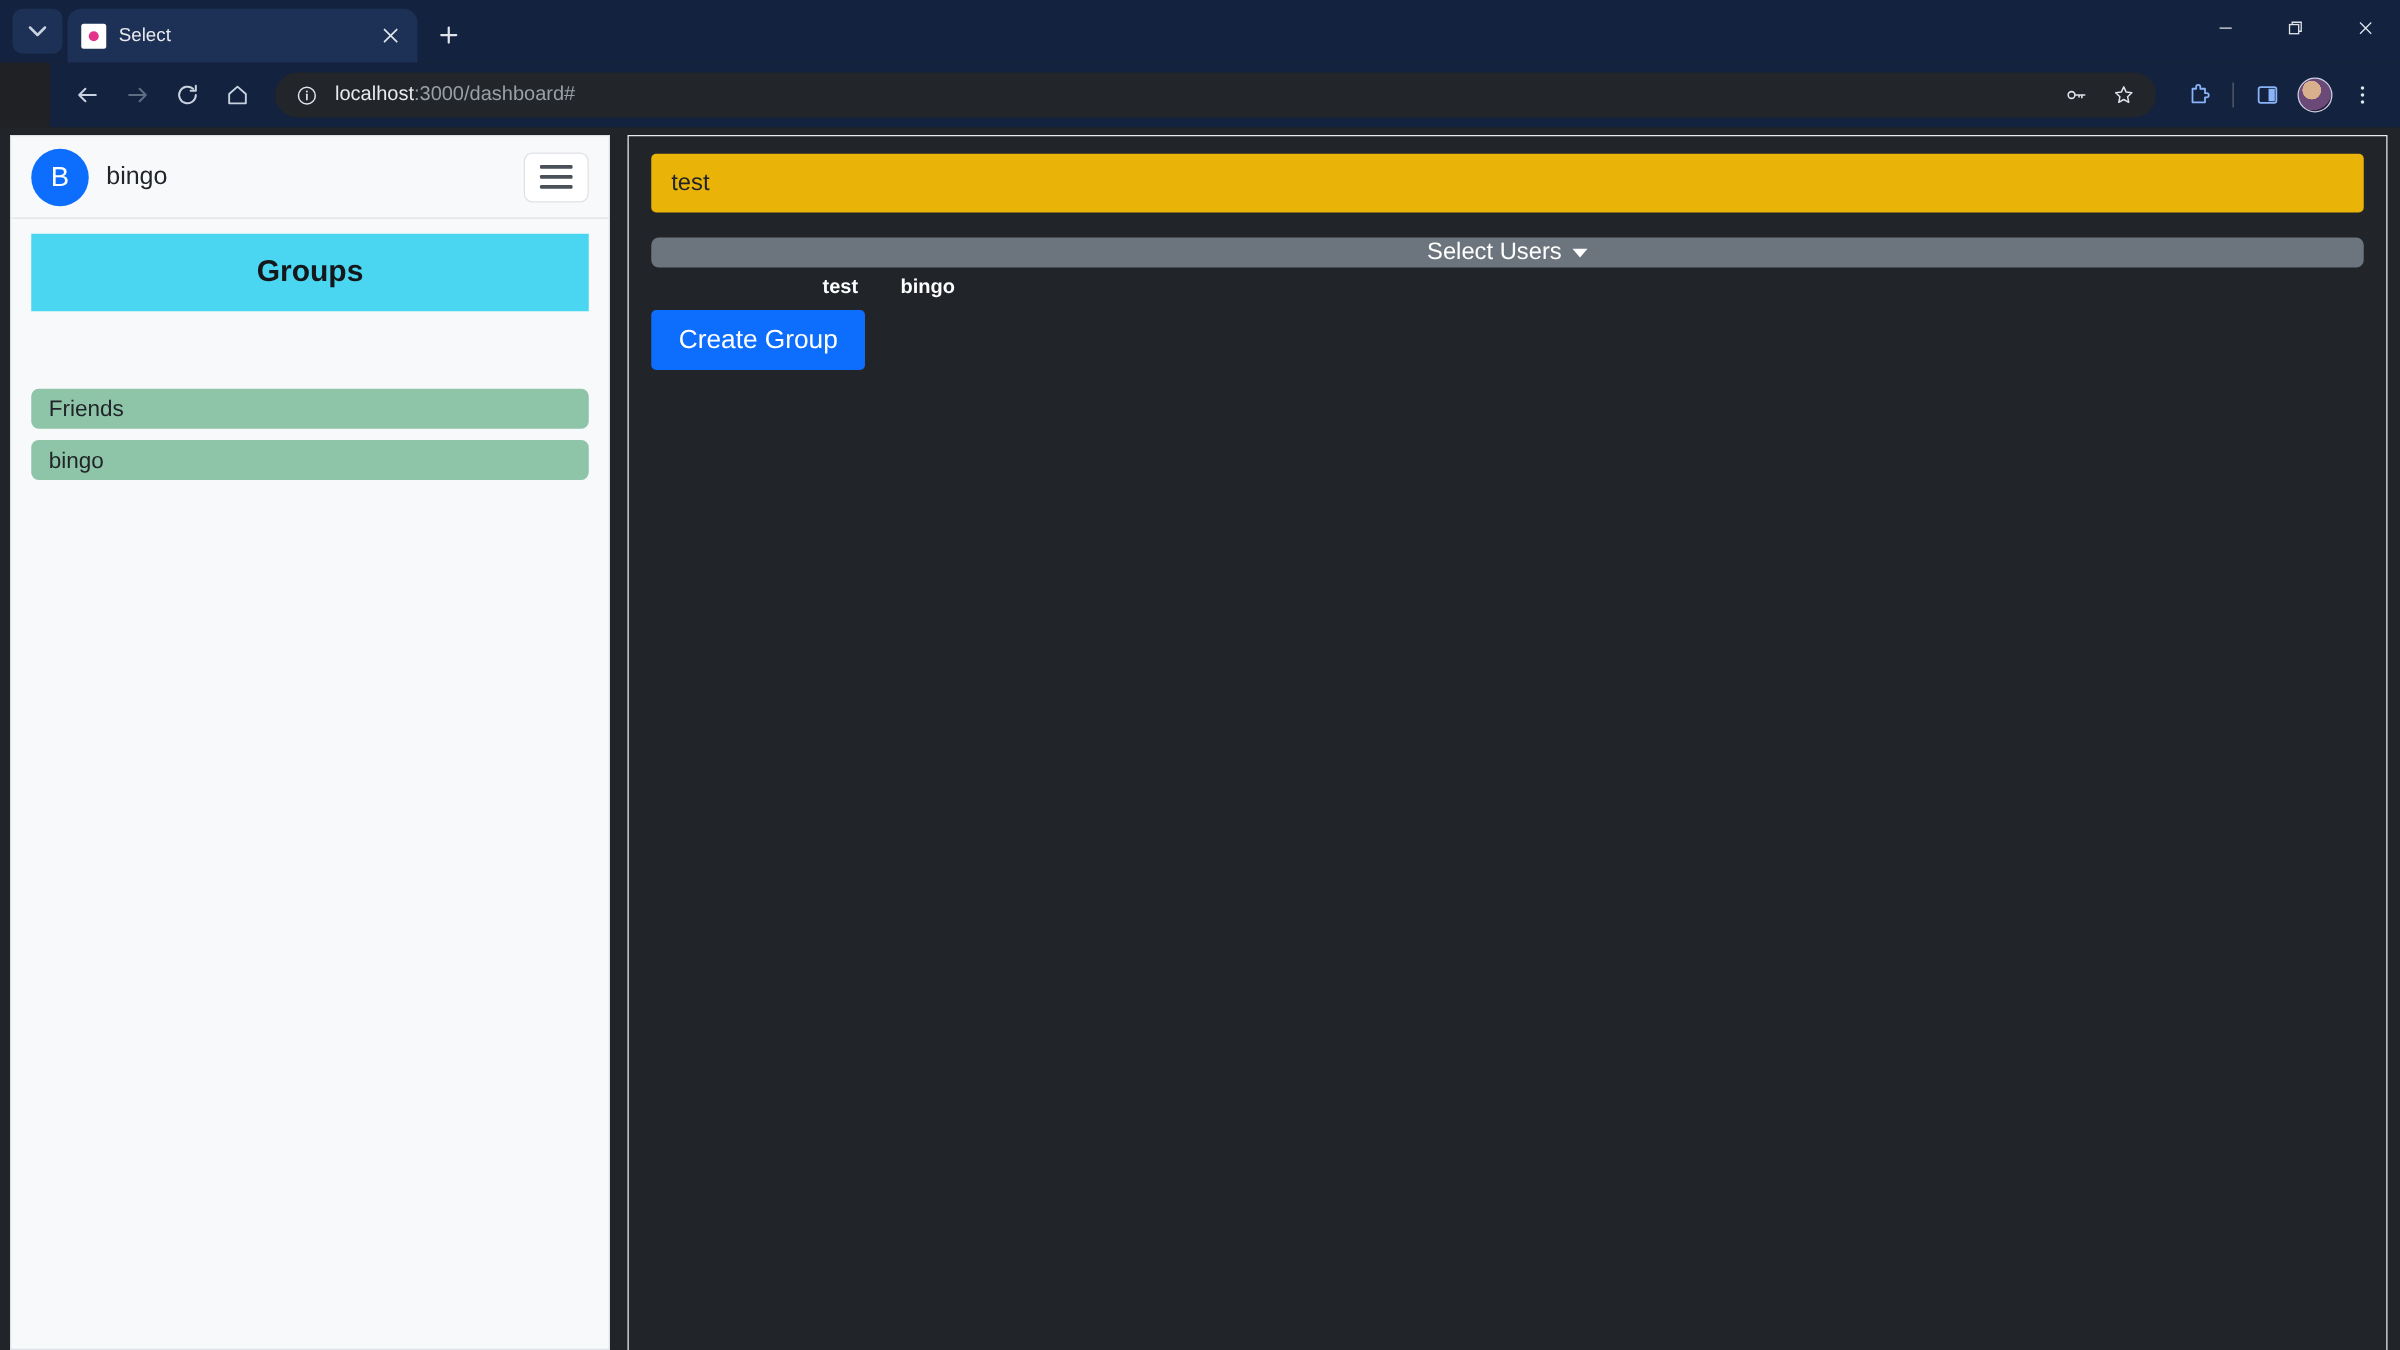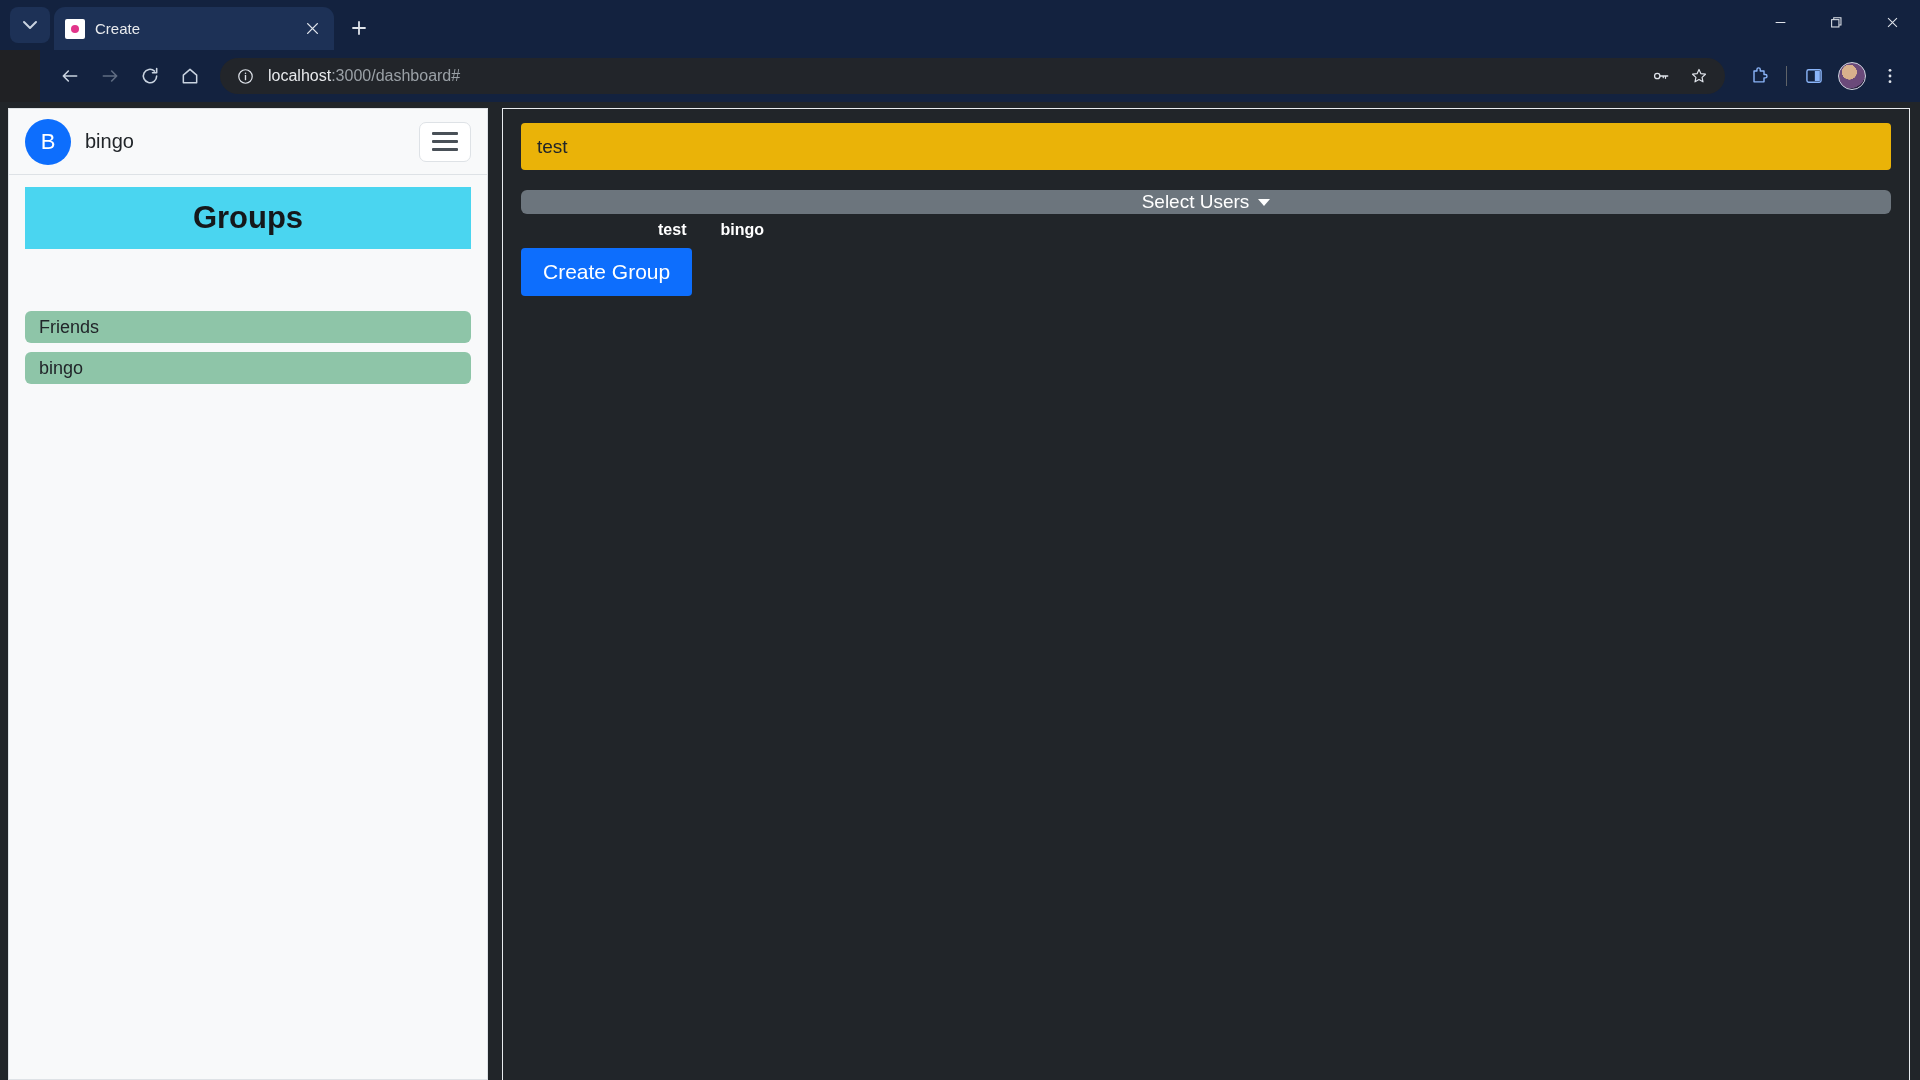--- a/index.html
+++ b/index.html
@@ -102,21 +102,21 @@
   .menu-btn {
     width: 52px; height: 40px; border: 1px solid #dee2e6; border-radius: 7px;
     background: #fff; display: flex; flex-direction: column; align-items: center;
     justify-content: center; gap: 5px; flex: none;
   }
   .menu-btn i { display: block; width: 26px; height: 3px; background: #495057; border-radius: 1px; }
 
   .sb-body { padding: 12px 16px; display: flex; flex-direction: column; }
   .groups-head {
     background: #4ad5f0; height: 62px; display: flex; align-items: center;
-    justify-content: center; color: #15181b; font-size: 31px; font-weight: bold;
+    justify-content: center; color: #15181b; font-size: 24px; font-weight: bold;
   }
   .group-list { margin-top: 62px; display: flex; flex-direction: column; gap: 9px; }
   .group-item {
     background: #8ec5a8; border-radius: 6px; height: 32px; display: flex;
     align-items: center; padding: 0 14px; color: #212529; font-size: 18px;
   }
 
   .main {
     flex: 1; border: 1px solid #e9ecef; background: #212529;
     padding: 14px 18px; display: flex; flex-direction: column; min-width: 0;
@@ -155,21 +155,21 @@
   <div class="tabstrip">
     <div class="tab-search">
       <svg viewBox="0 0 16 16">
         <path d="M2 5l6 6 6-6" stroke="#c9d3e0" stroke-width="2" fill="none" stroke-linecap="round" stroke-linejoin="round"></path>
       </svg>
     </div>
     <div class="tab">
       <span class="favicon">
           <span class="dot"></span>
         </span>
-      <span class="tab-title">Create</span>
+      <span class="tab-title">Select</span>
       <span class="tab-close">
         <svg viewBox="0 0 16 16">
             <path d="M2 2l12 12M14 2L2 14" stroke="#dfe3ea" stroke-width="1.7" stroke-linecap="round"></path>
           </svg>
       </span>
     </div>
     <div class="newtab">
       <svg viewBox="0 0 16 16">
         <path d="M8 2v12M2 8h12" stroke="#dfe3ea" stroke-width="1.8" stroke-linecap="round"></path>
       </svg>

